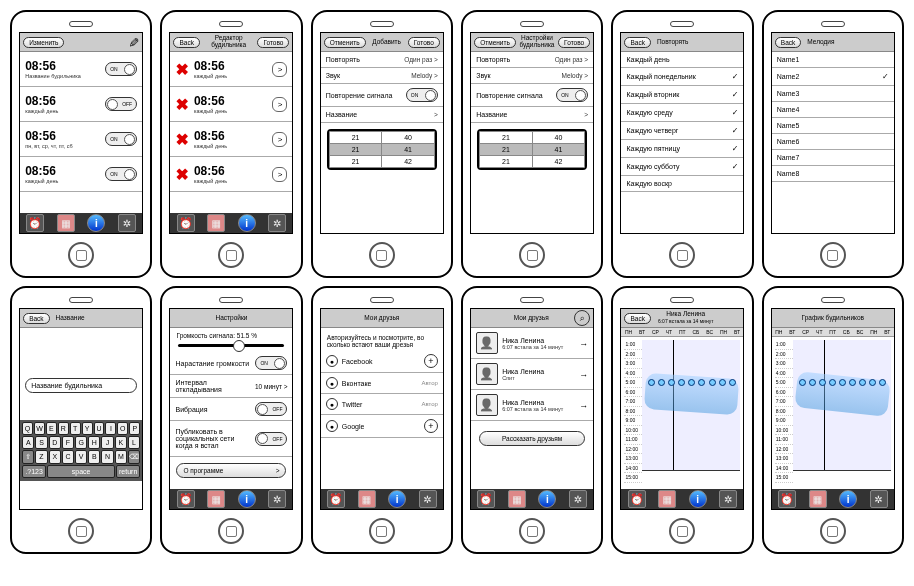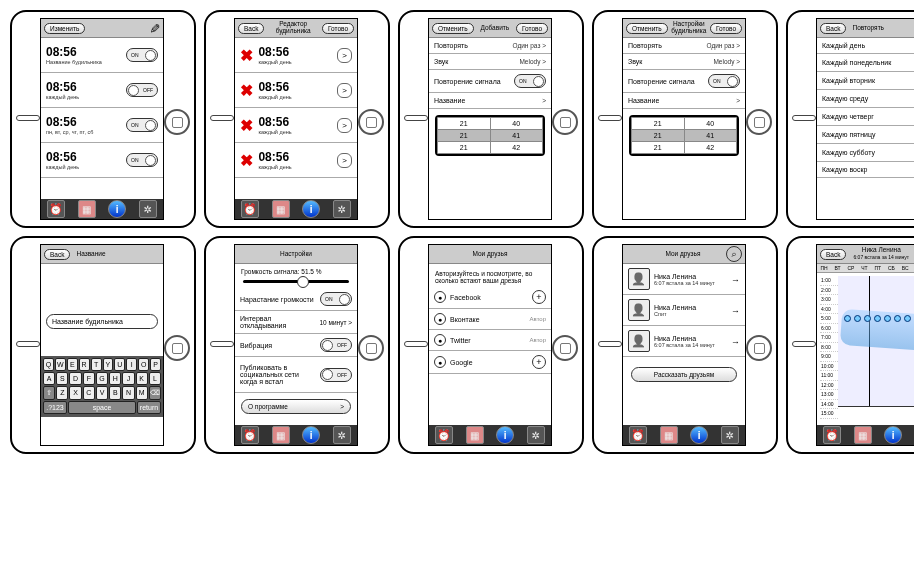--- a/index.html
+++ b/index.html
@@ -1,17 +1,17 @@
 <!DOCTYPE html>
 <html><head>
 <meta charset="utf-8">
 <style>
   body { margin:0; padding:10px; background:#fff; font-family:Arial,Helvetica,sans-serif; font-size:7px; color:#000; }
   .grid { display:grid; grid-template-columns:repeat(6,1fr); gap:8px; }
-  .phone { border:2px solid #000; border-radius:16px; padding:6px 4px; background:#fff; display:flex; flex-direction:row; align-items:center; }
+  .phone { border:2px solid #000; border-radius:16px; padding:6px 4px; background:#fff; display:flex; flex-direction:column; align-items:center; }
   .speaker { width:22px; height:4px; border:1px solid #444; border-radius:3px; margin:3px auto 5px; }
   .screen { width:122px; height:200px; border:1.5px solid #000; background:#fff; display:flex; flex-direction:column; overflow:hidden; }
   .homebtn { width:22px; height:22px; border:2px solid #555; border-radius:50%; margin:8px auto 2px; display:flex; align-items:center; justify-content:center; }
   .homebtn::after { content:""; width:9px; height:9px; border:1.5px solid #777; border-radius:2px; }
   .header { background:#ccc; height:18px; display:flex; align-items:center; justify-content:space-between; padding:0 3px; font-size:7px; border-bottom:1px solid #888; }
   .pill { border:1px solid #333; border-radius:8px; padding:1px 5px; font-size:6.5px; background:linear-gradient(#fff,#ddd); display:inline-flex; align-items:center; }
   .title { flex:1; text-align:center; font-size:6.5px; line-height:1.05; }
   .body { flex:1; background:#fff; overflow:hidden; position:relative; }
   .row { display:flex; align-items:center; justify-content:space-between; border-bottom:1px solid #aaa; padding:4px 5px; font-size:7px; }
   .row-tall { padding:7px 5px; }

